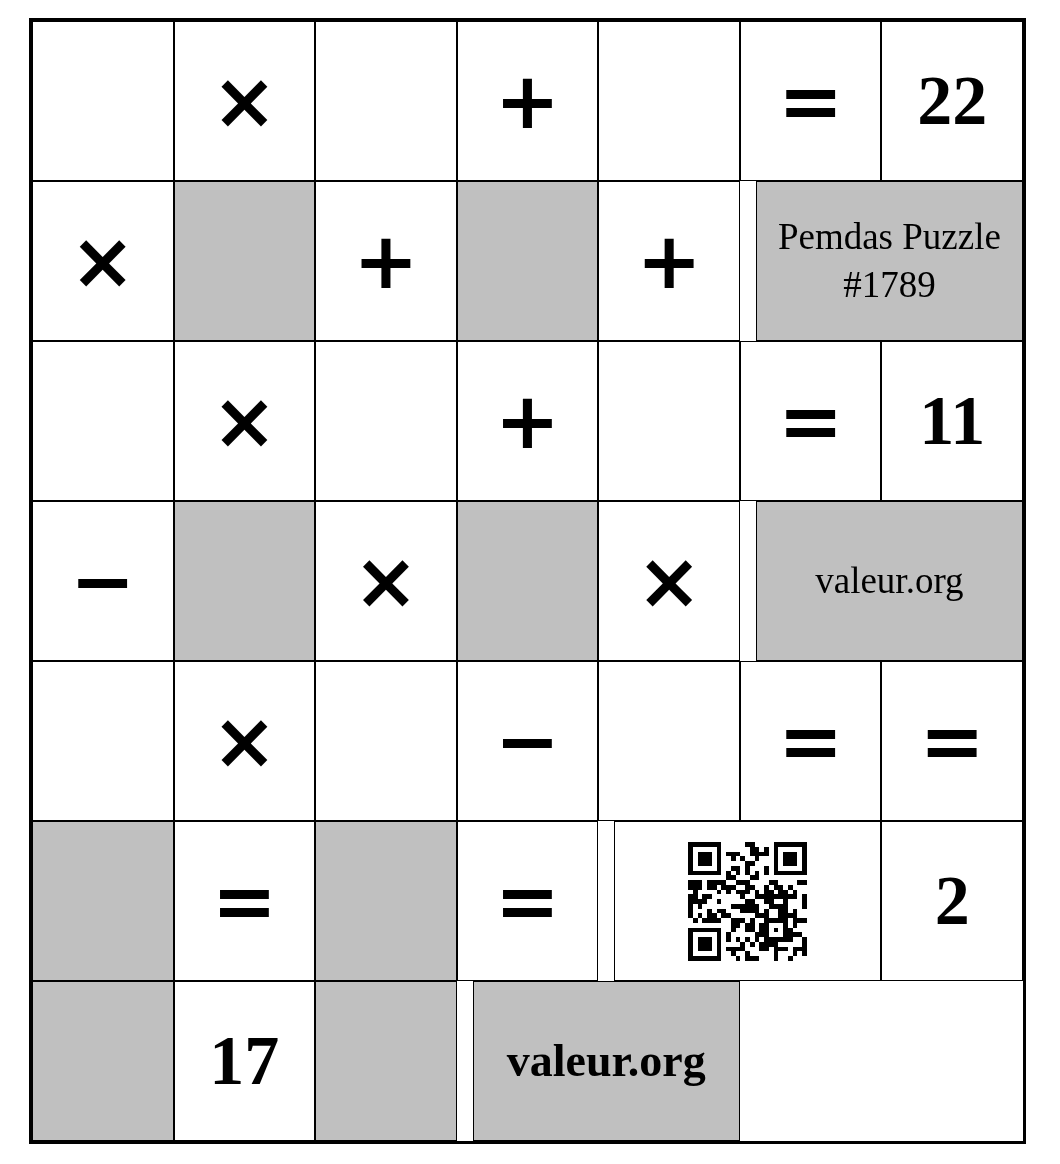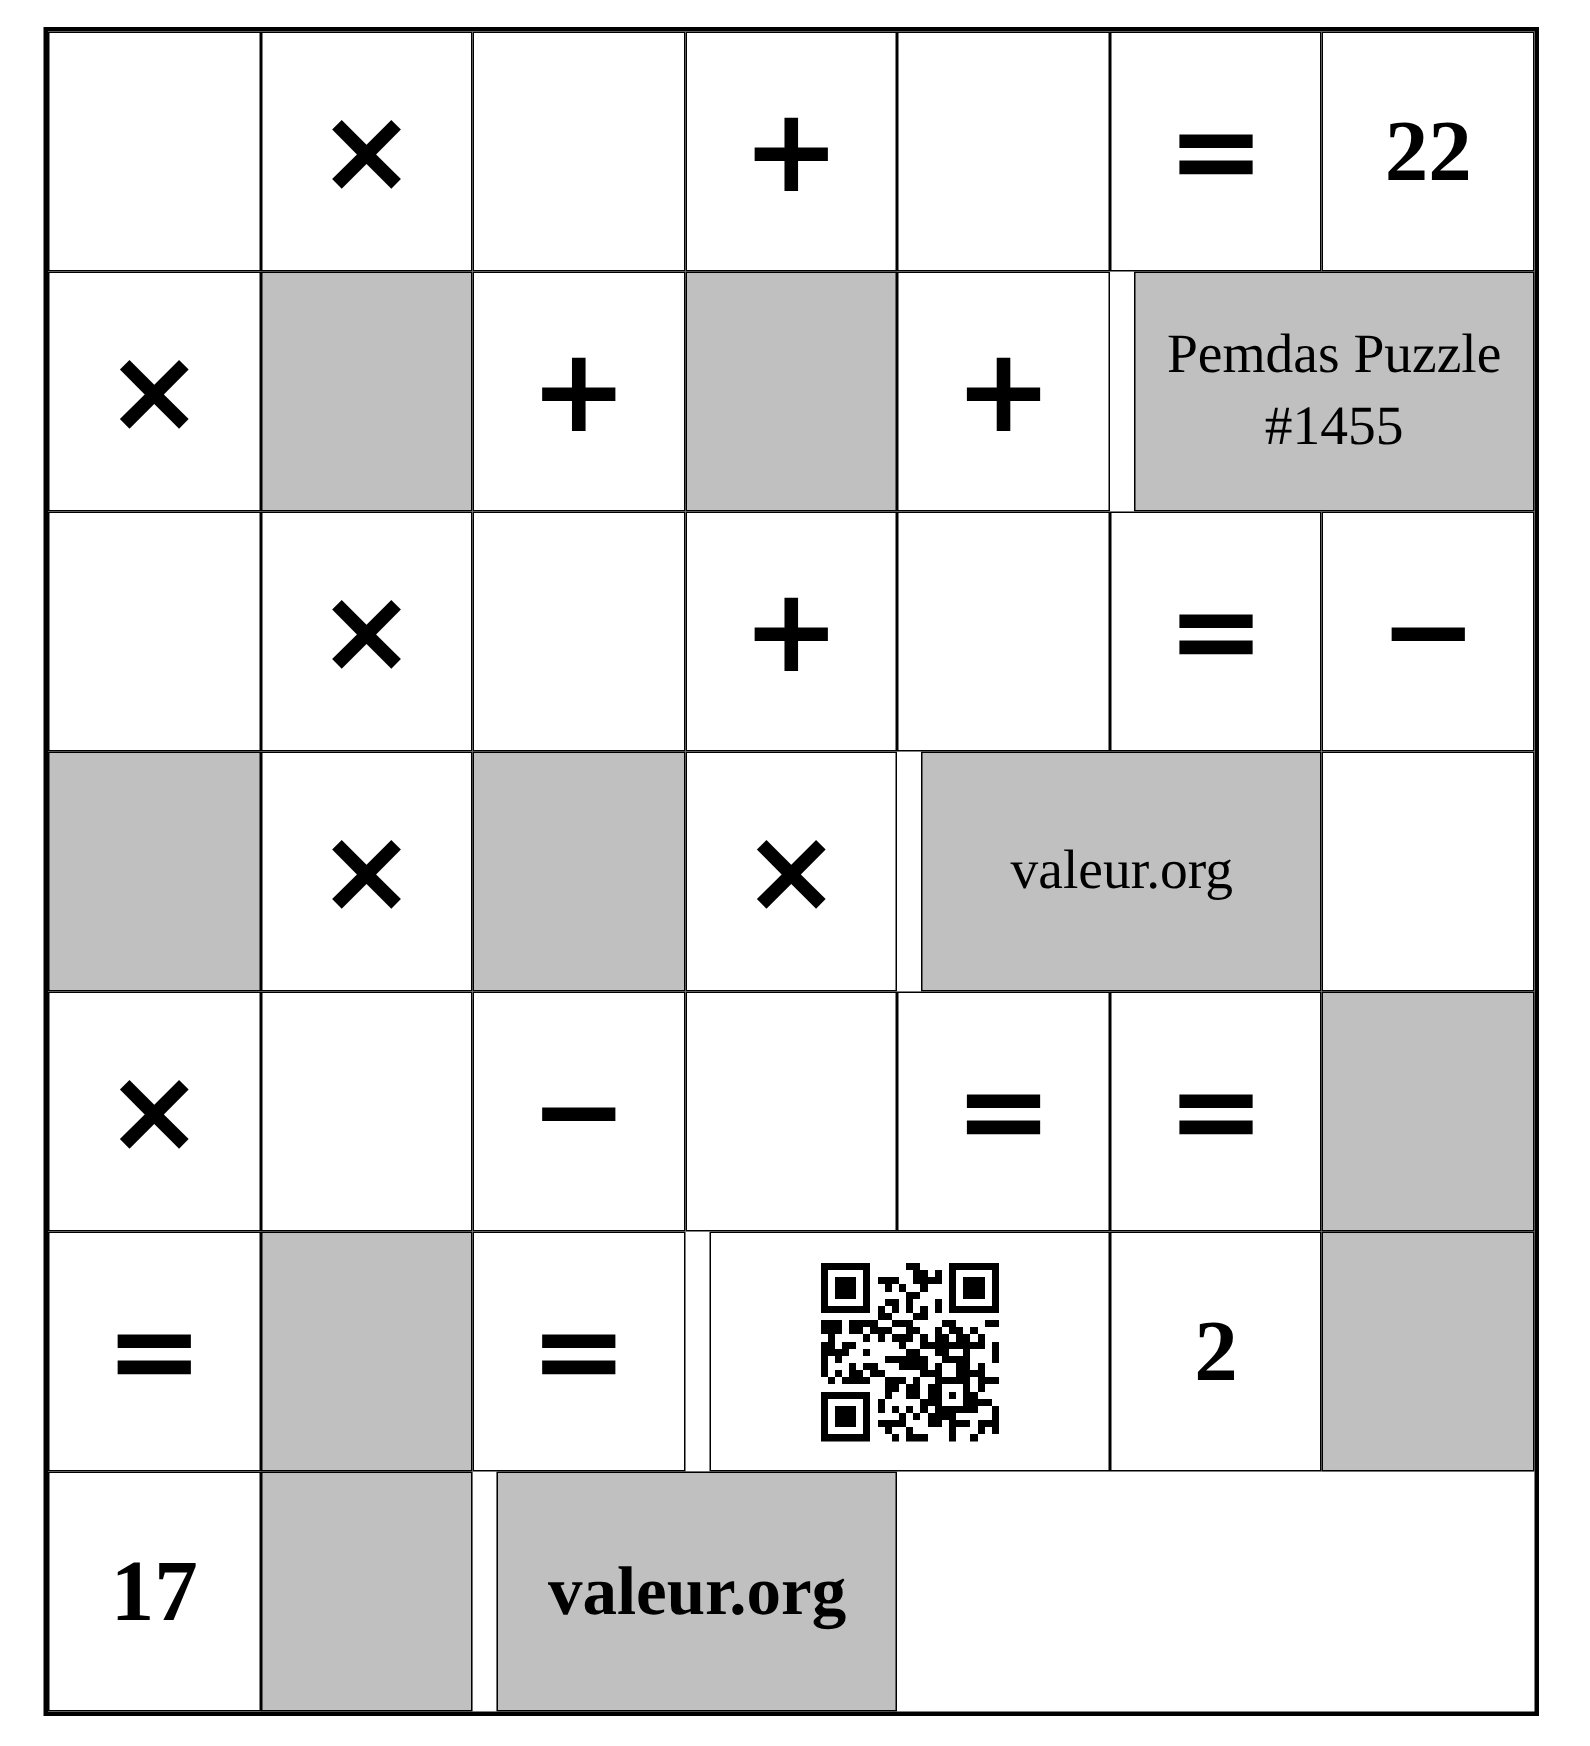--- a/index.html
+++ b/index.html
@@ -49,21 +49,21 @@
   .span2 { grid-column: span 2; margin-left: 16px; }
   .op {
     font-family: "DejaVu Sans", sans-serif;
     font-weight: bold;
     font-size: 78px;
     line-height: 1;
   }
   .num {
     font-family: "Liberation Serif", serif;
     font-weight: bold;
-    font-size: 58px;
+    font-size: 70px;
     line-height: 1;
   }
   .brand {
     flex-direction: column;
     font-size: 37px;
     line-height: 1.3;
     text-align: center;
   }
   .brand-bottom {
     font-weight: bold;
@@ -89,29 +89,30 @@
     <div class="cell op">=</div>
     <div class="cell num">22</div>
 
     <div class="cell op">×</div>
     <div class="cell blocked"></div>
     <div class="cell op">+</div>
     <div class="cell blocked"></div>
     <div class="cell op">+</div>
     <div class="cell blocked span2 brand">
       <div>Pemdas Puzzle</div>
-      <div>#1455</div>
+      <div>#1789</div>
     </div>
 
     <div class="cell"></div>
     <div class="cell op">×</div>
     <div class="cell"></div>
     <div class="cell op">+</div>
     <div class="cell"></div>
     <div class="cell op">=</div>
+    <div class="cell num">11</div>
 
     <div class="cell op">−</div>
     <div class="cell blocked"></div>
     <div class="cell op">×</div>
     <div class="cell blocked"></div>
     <div class="cell op">×</div>
     <div class="cell blocked span2 brand">
       <div>valeur.org</div>
     </div>
 

